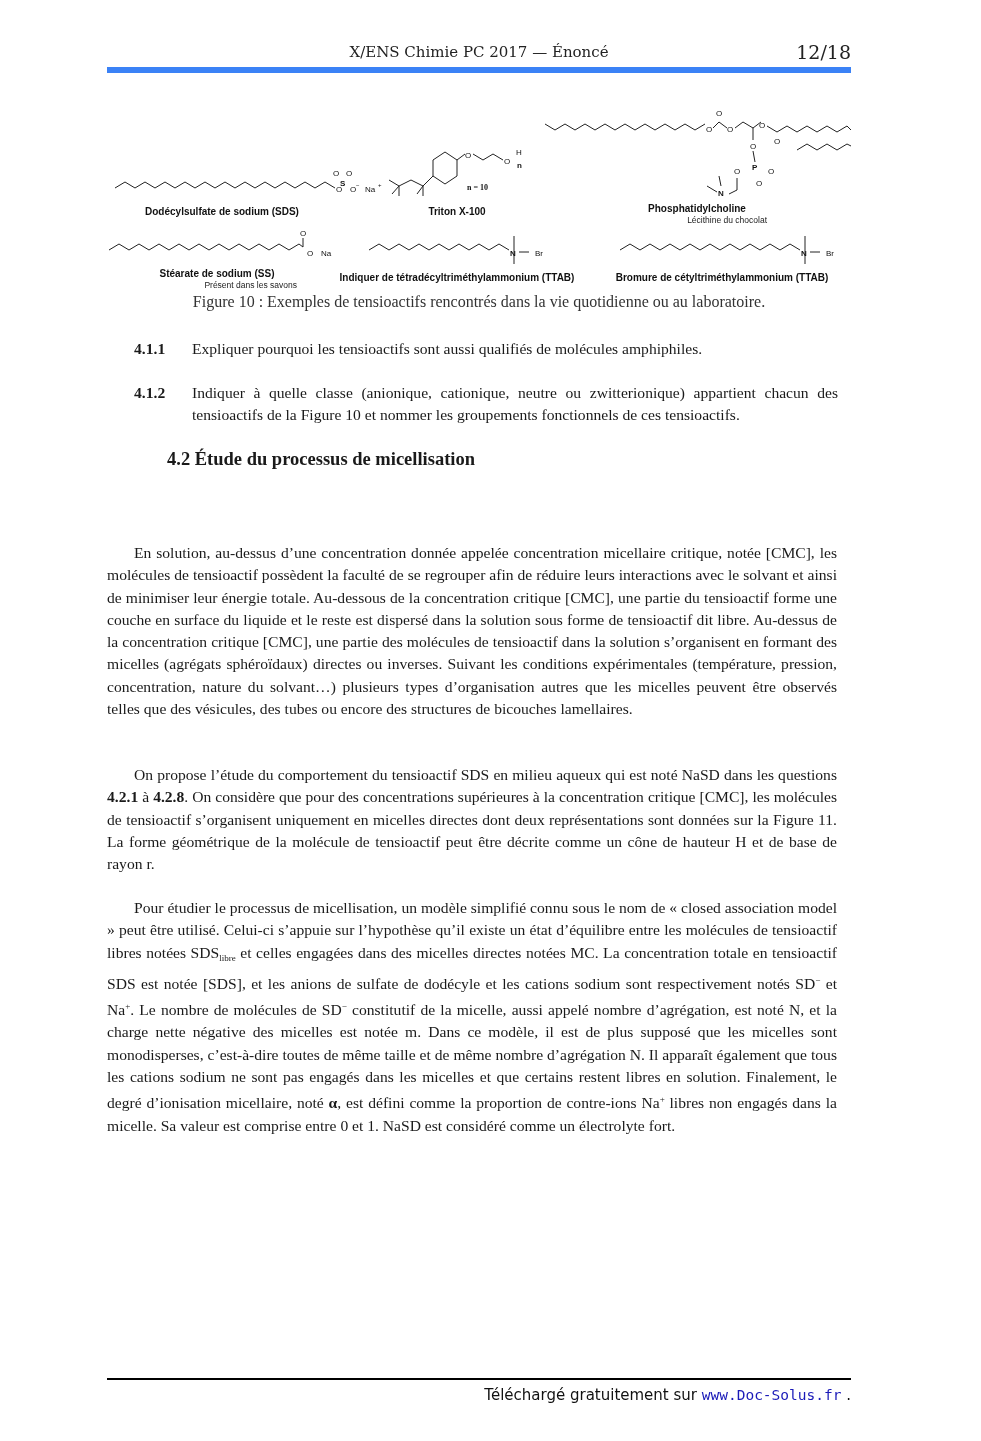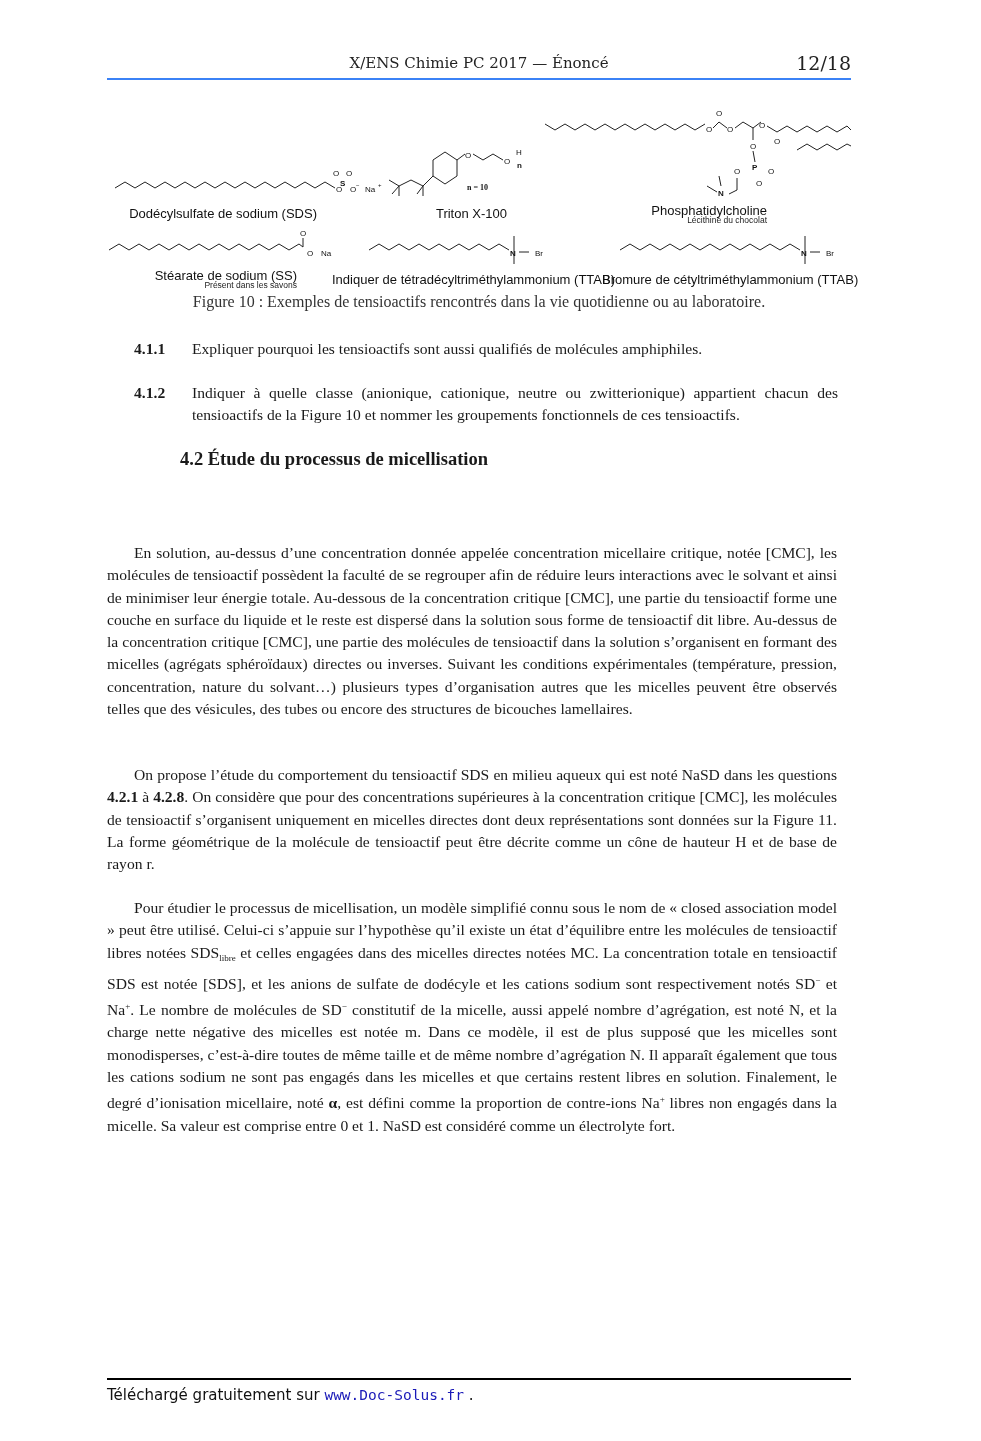--- a/index.html
+++ b/index.html
@@ -1,50 +1,50 @@
 <!DOCTYPE html>
 <html><head>
 <meta charset="utf-8">
 <style>
   html, body { margin: 0; padding: 0; background: #ffffff; }
   body { width: 981px; height: 1441px; position: relative; overflow: hidden; }
   .header {
-    position: absolute; left: 107px; top: 52px; width: 744px; height: 26px;
-    border-bottom: 2px solid #3b82f6;
+    position: absolute; left: 107px; top: 41px; width: 744px; height: 26px;
+    border-bottom: 6px solid #3b82f6;
     font-family: "DejaVu Serif", serif; font-size: 15px; color: #222;
   }
   .header .title { position: absolute; left: 0; right: 0; top: 2px; text-align: center; }
   .header .pagenum { position: absolute; right: 0; top: 0; font-size: 19px; }
   .figure { position: absolute; left: 107px; top: 110px; width: 744px; height: 180px; }
   .figure svg { position: absolute; left: 0; top: 0; }
   .mol-label {
-    position: absolute; font-family: "Liberation Sans", sans-serif; font-size: 13px;
-    font-weight: normal; color: #111; text-align: right; white-space: nowrap;
+    position: absolute; font-family: "Liberation Sans", sans-serif; font-size: 10px;
+    font-weight: bold; color: #111; text-align: center; white-space: nowrap;
   }
   .mol-sub {
     position: absolute; font-family: "Liberation Sans", sans-serif; font-size: 8.5px;
     color: #222; text-align: right; white-space: nowrap;
   }
   .caption {
     position: absolute; left: 107px; top: 293px; width: 744px; text-align: center;
     font-family: "Liberation Serif", serif; font-size: 16px; color: #333;
   }
   .text { font-family: "Liberation Serif", serif; font-size: 15.6px; color: #1a1a1a; line-height: 22.3px; }
   .question { position: absolute; left: 134px; width: 704px; }
   .question .qnum { position: absolute; left: 0; top: 0; font-weight: bold; }
   .question .qtext { margin-left: 58px; text-align: justify; }
   .section-title {
     position: absolute; left: 167px; top: 449px;
-    font-family: "Liberation Serif", serif; font-size: 18.5px; font-weight: bold; color: #1a1a1a; margin-left: 13px;
+    font-family: "Liberation Serif", serif; font-size: 18.5px; font-weight: bold; color: #1a1a1a;
   }
   .para { position: absolute; left: 107px; width: 730px; text-align: justify; text-indent: 27px; margin-top: 48px; }
   .para b { font-weight: bold; }
   .footer-rule { position: absolute; left: 107px; top: 1378px; width: 744px; border-top: 2px solid #000; }
   .footer {
-    position: absolute; left: 107px; top: 1386px; width: 744px; text-align: left;
+    position: absolute; left: 107px; top: 1386px; width: 744px; text-align: right;
     font-family: "DejaVu Sans", sans-serif; font-size: 15px; color: #111;
   }
   .footer .link { font-family: "DejaVu Sans Mono", monospace; color: #1a1ab8; font-size: 14.5px; }
   sub.small { font-size: 9px; vertical-align: -3px; }
   sup.small { font-size: 9px; vertical-align: 6px; }
 </style>
 </head>
 <body>
 
 <div class="header">

